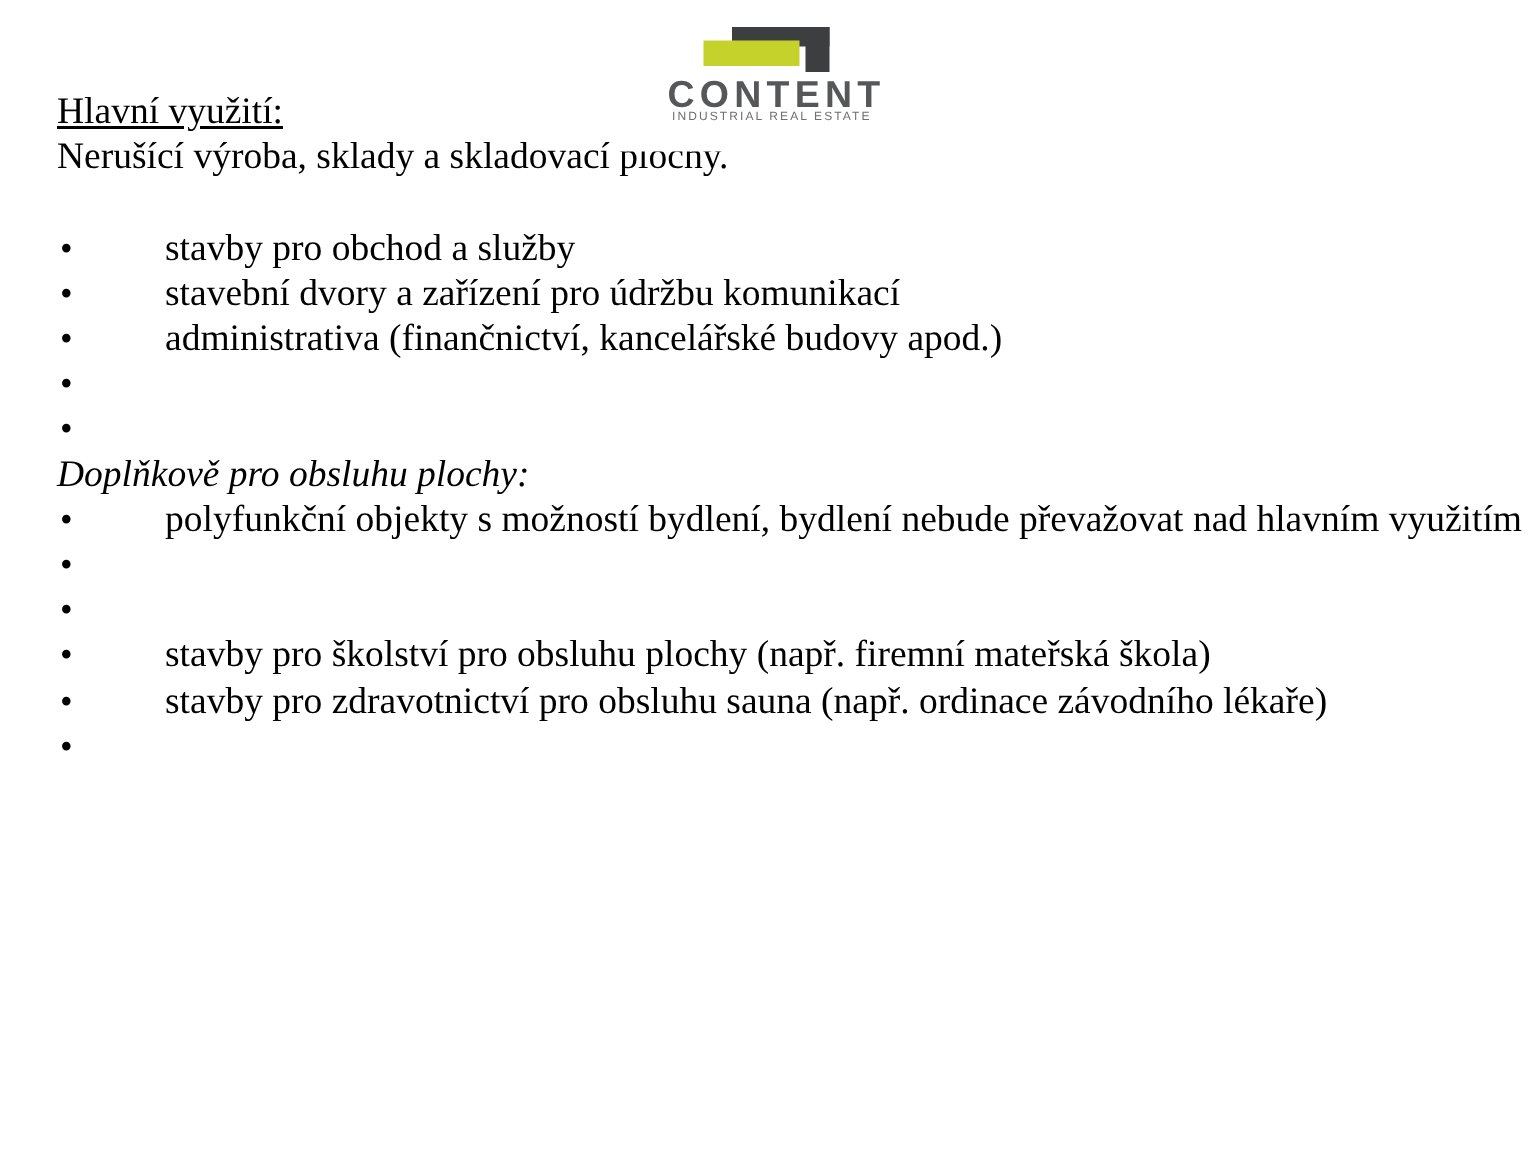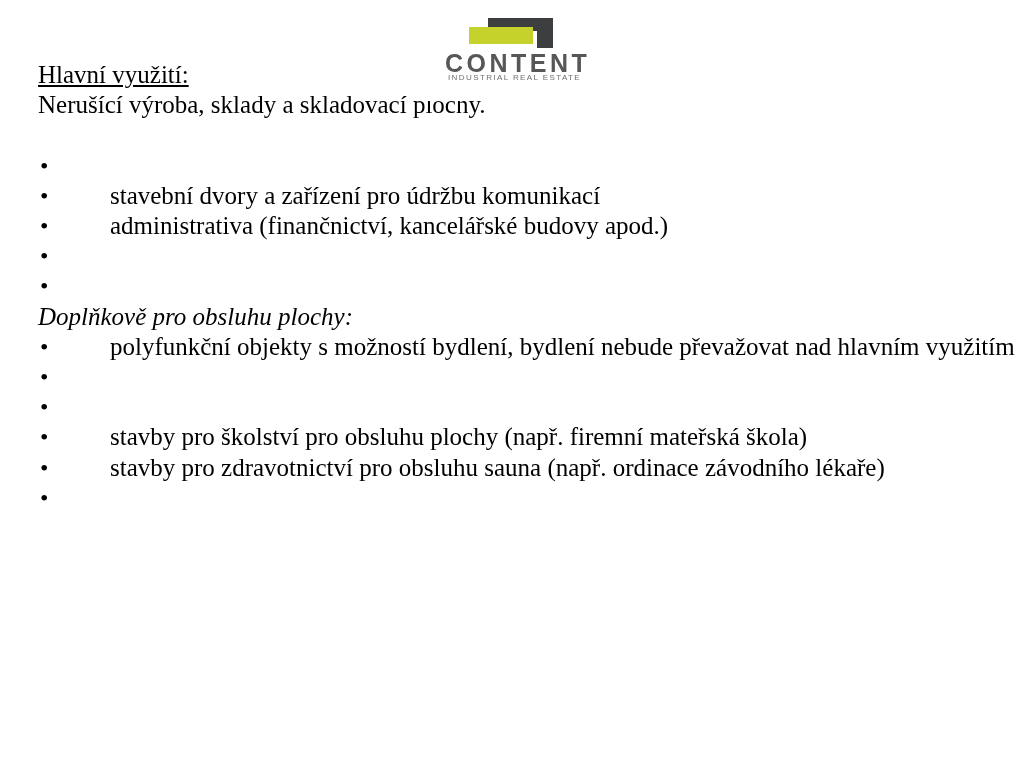--- a/index.html
+++ b/index.html
@@ -77,20 +77,21 @@
 
   <div class="line heading-underline"><span>Hlavní využití:</span></div>
 
   <div class="line">Nerušící výroba, sklady a skladovací plochy.</div>
 
   <div class="spacer"></div>
 
 
   <div class="line bullet-row">
     <span class="bullet-marker">•</span>
+    <span class="bullet-text">stavby pro obchod a služby</span>
   </div>
   <div class="line bullet-row">
     <span class="bullet-marker">•</span>
     <span class="bullet-text">stavební dvory a zařízení pro údržbu komunikací</span>
   </div>
   <div class="line bullet-row">
     <span class="bullet-marker">•</span>
     <span class="bullet-text">administrativa (finančnictví, kancelářské budovy apod.)</span>
   </div>
   <div class="line bullet-row">

